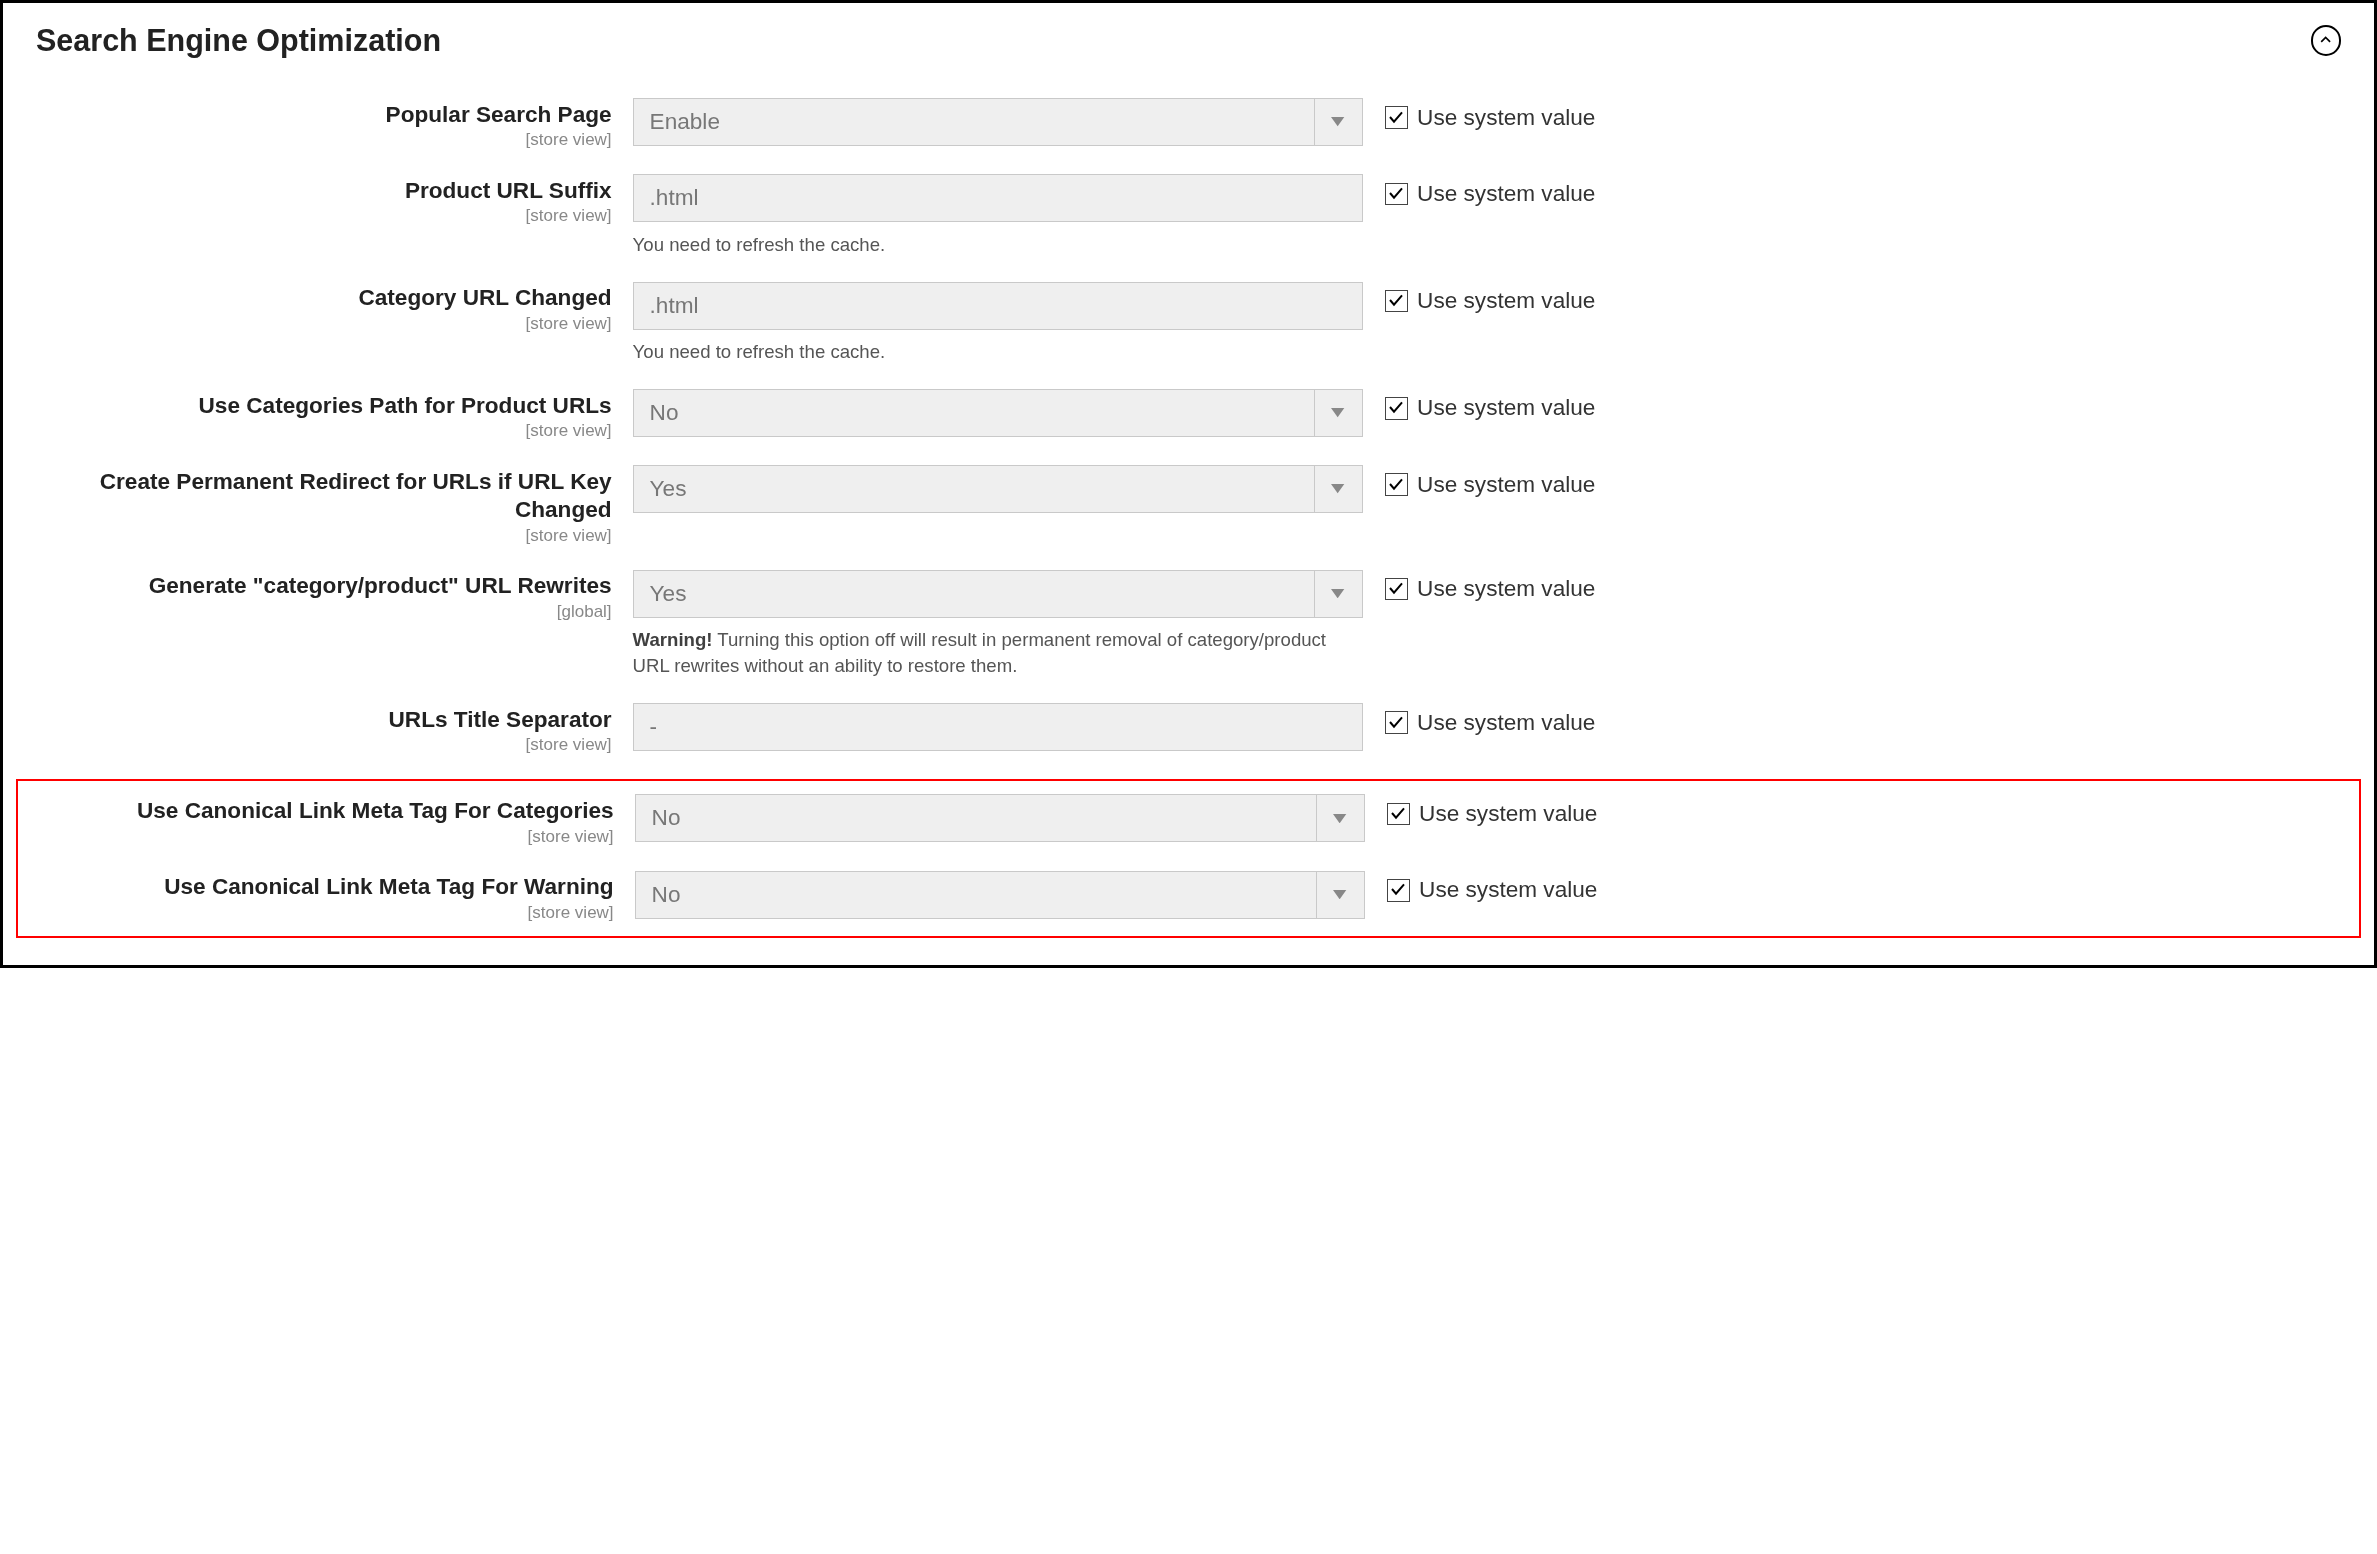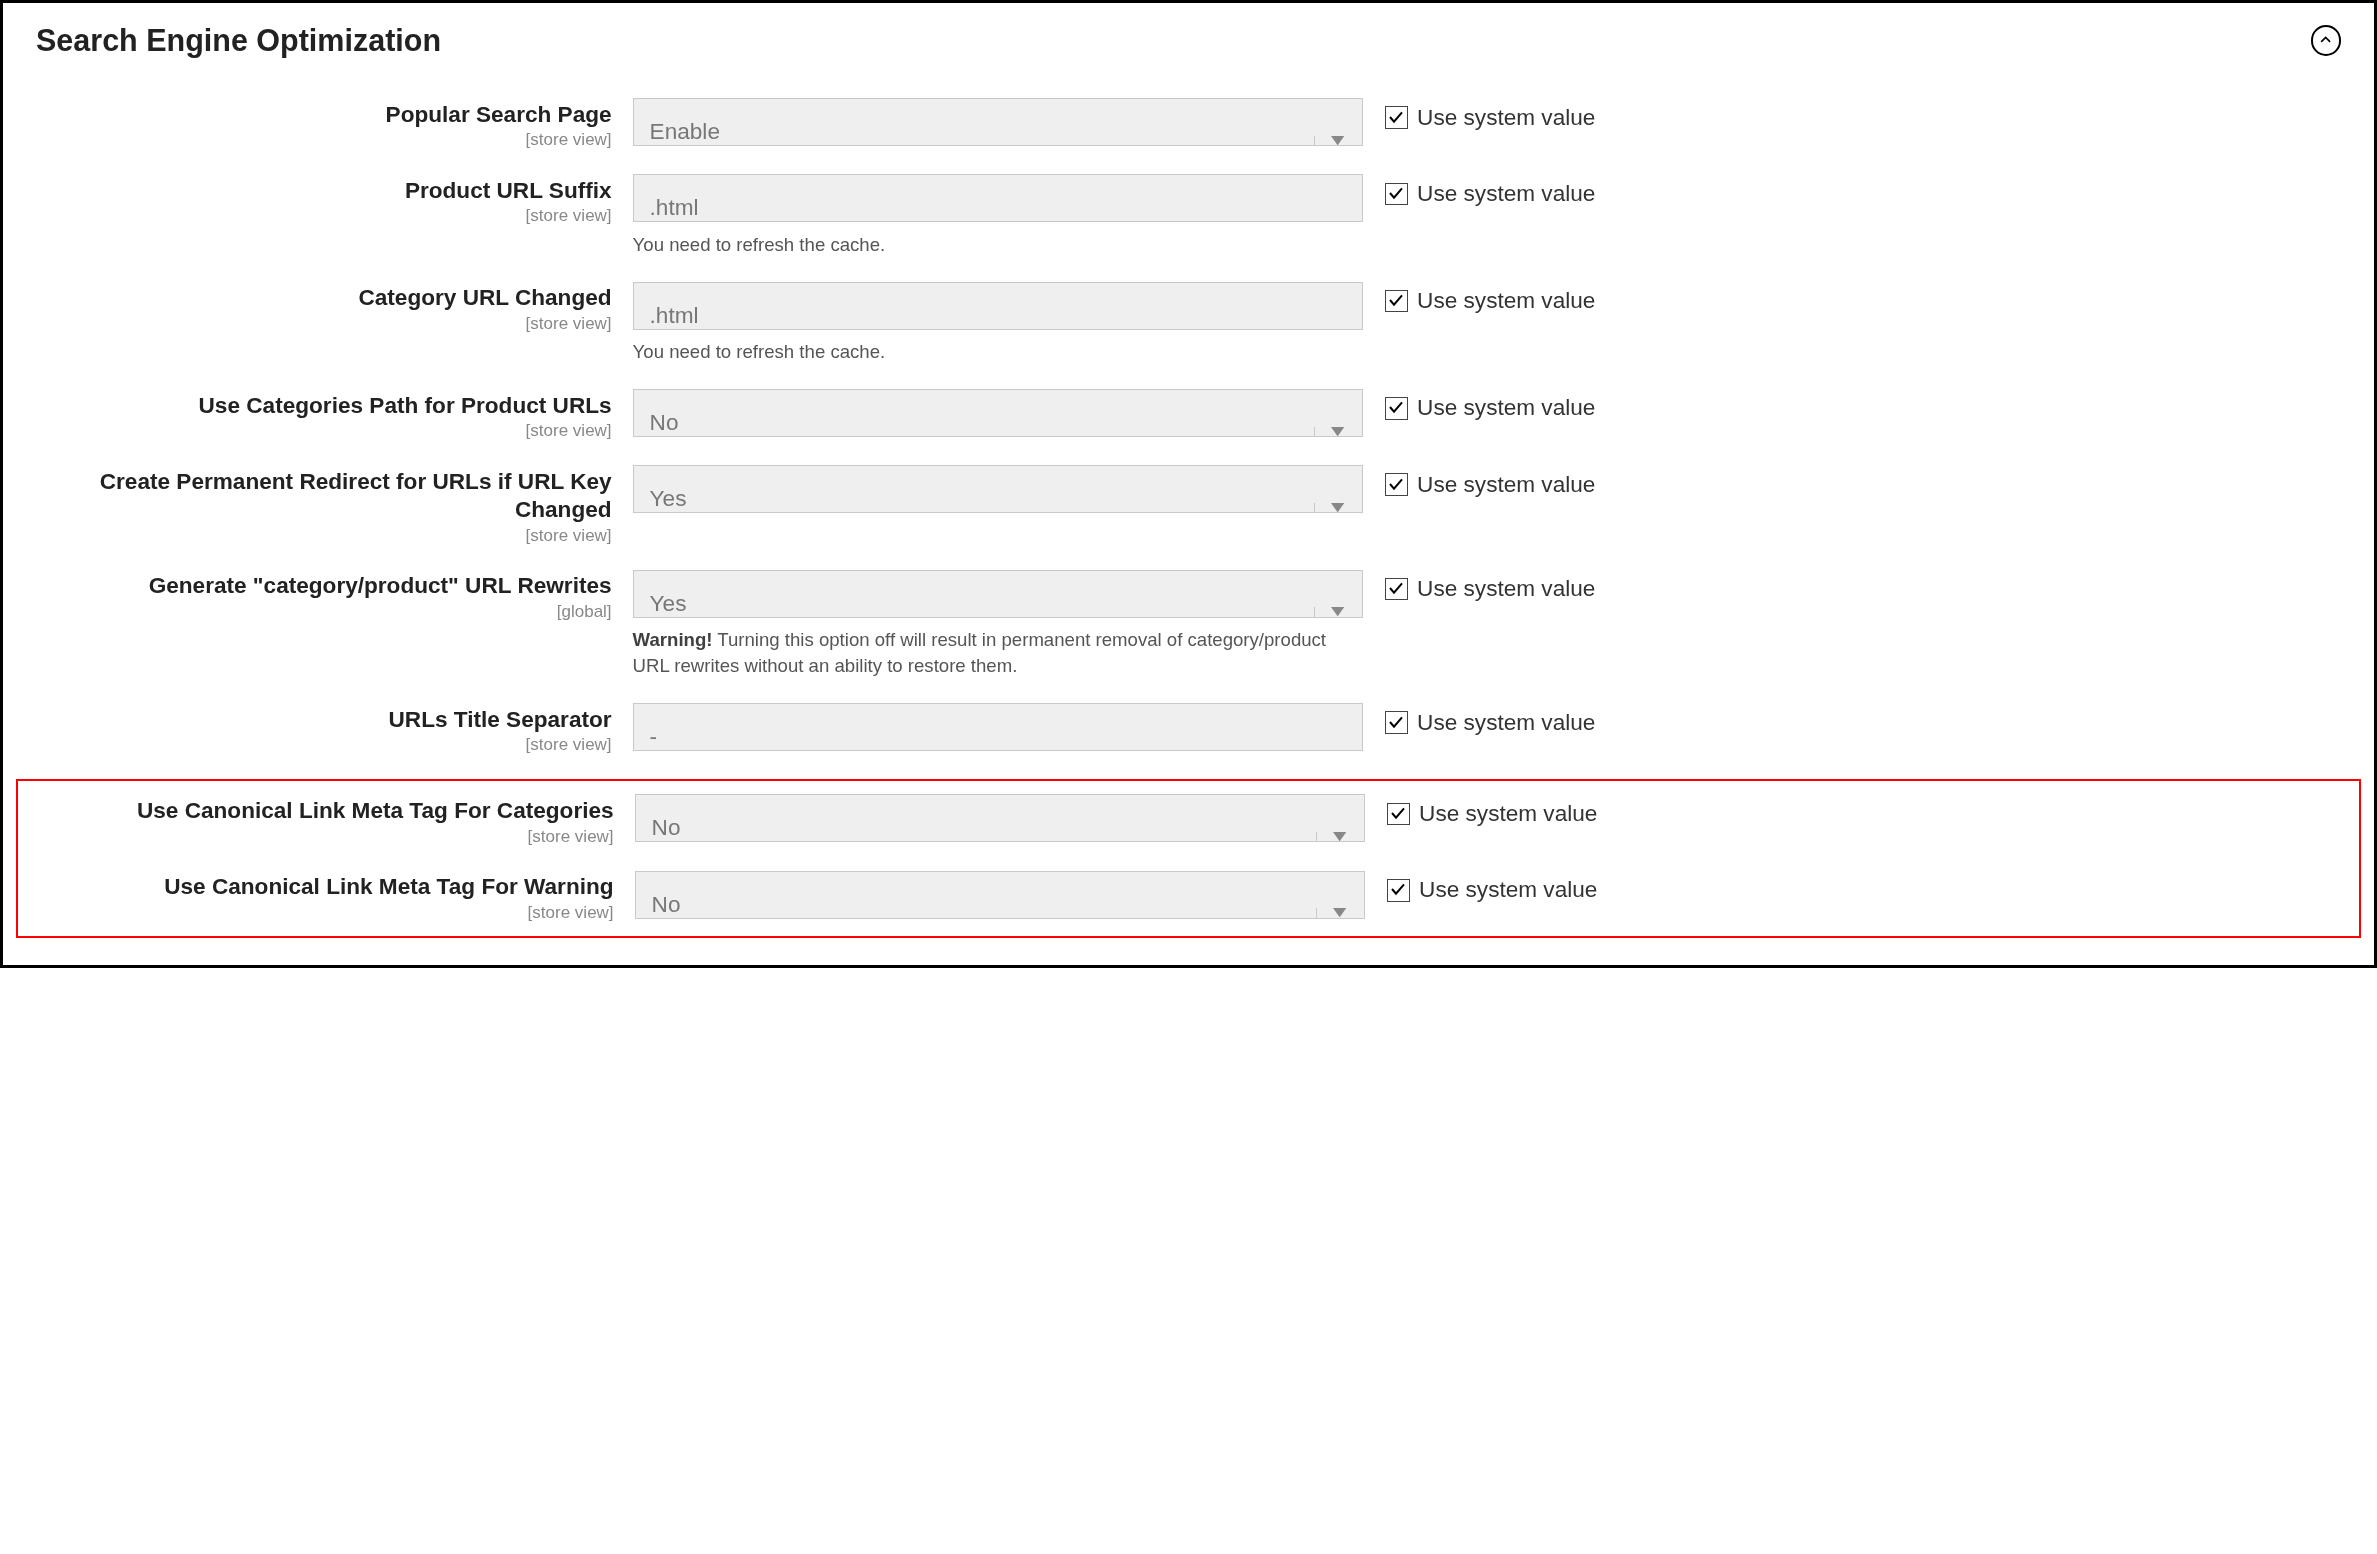--- a/index.html
+++ b/index.html
@@ -74,21 +74,20 @@
     display: flex;
     align-items: center;
     gap: 9.3px;
   }
   .select-wrap, .text-wrap {
     display: flex;
     width: 100%;
     height: 48px;
     border: 1.3px solid #c9c9c9;
     background: #efefef;
-    align-items: flex-end;
   }
   .select-value, .text-value {
     flex: 1;
     padding: 0 16px;
     font-size: 22.6px;
     color: #777;
     display: flex;
     align-items: center;
   }
   .select-caret {

